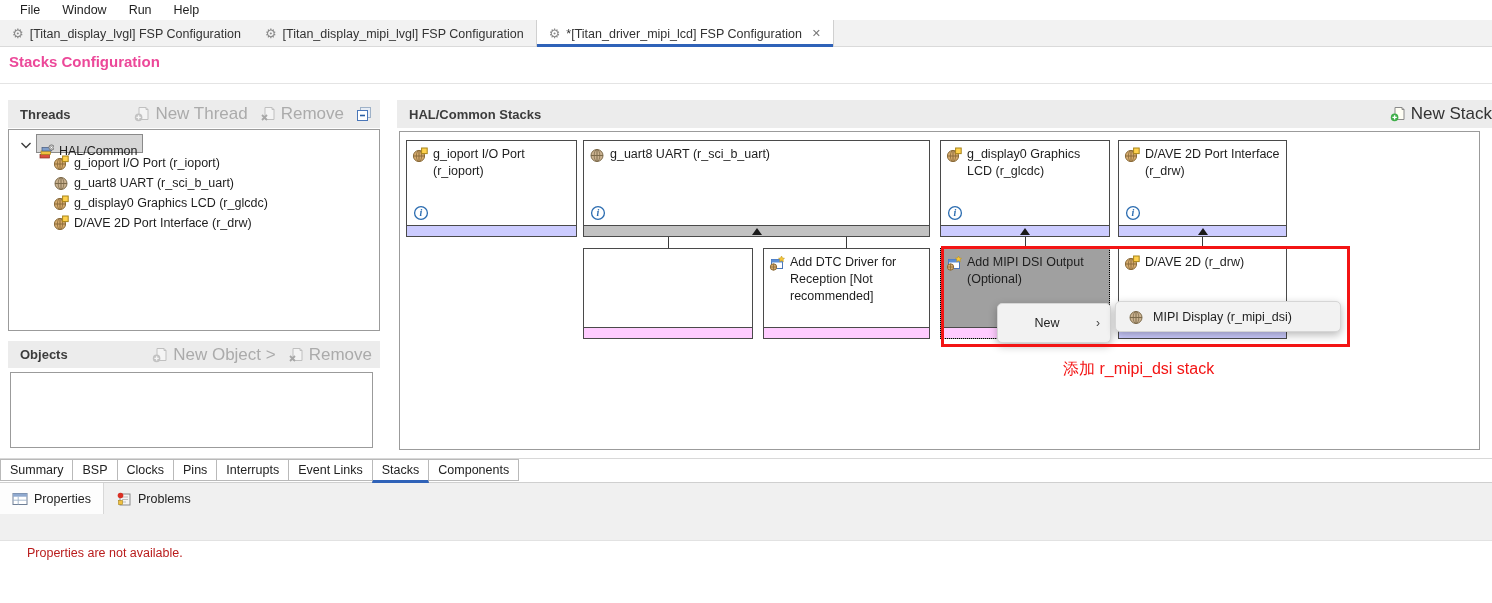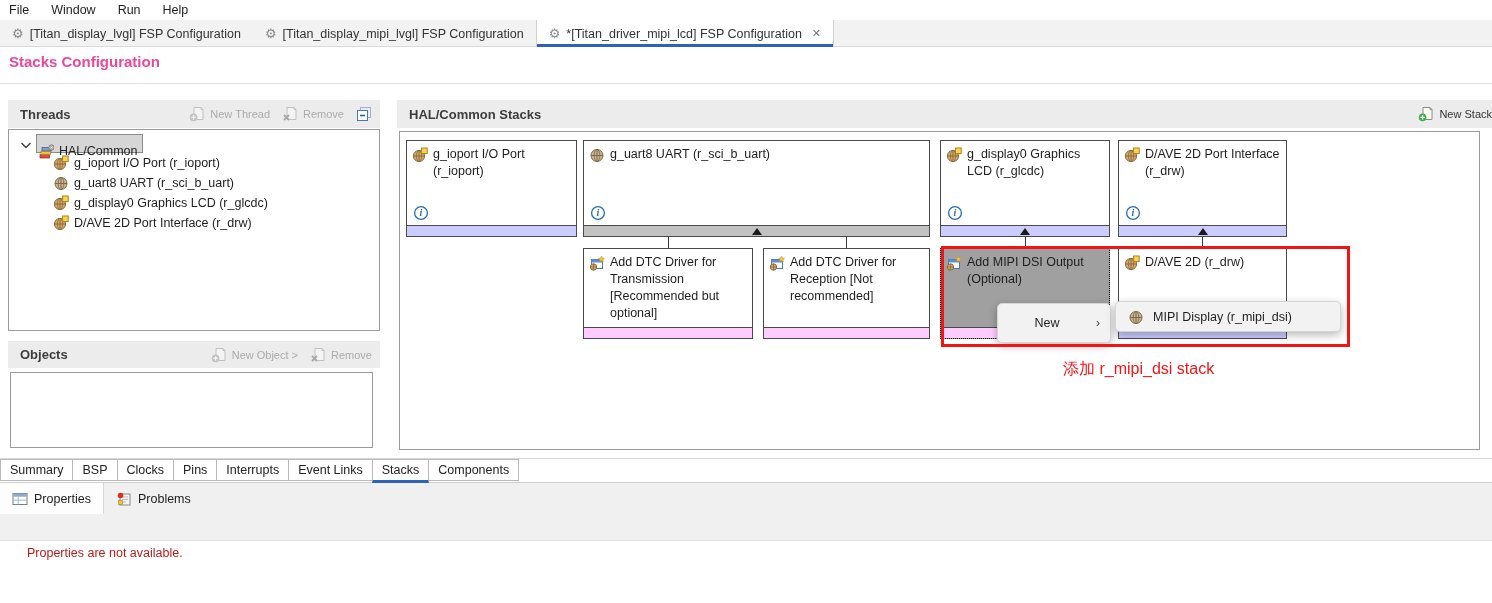--- a/index.html
+++ b/index.html
@@ -3,39 +3,39 @@
 <meta charset="utf-8">
 <style>
   * { box-sizing: border-box; margin: 0; padding: 0; }
   html,body { background:#fff; }
   body { font-family: "Liberation Sans", sans-serif; color:#1e1e1e; }
   #app { position:relative; width:1492px; height:603px; background:#fff; overflow:hidden; }
 
   
   .menubar { position:absolute; left:0; top:0; width:100%; height:20px; background:#fff; display:flex; align-items:center; font-size:12.5px; color:#1e1e1e; }
   .menubar .mitem { padding:0 11px; cursor:default; }
-  .menubar .mitem:first-child { padding-left:9px; }
+  .menubar .mitem:first-child { padding-left:20px; }
 
   
   .tabbar { position:absolute; left:0; top:20px; width:100%; height:27px; background:#f2f2f2; border-bottom:1px solid #dadada; display:flex; }
   .etab { display:flex; align-items:center; gap:6px; padding:0 12px; font-size:12.5px; color:#333; height:27px; position:relative; }
   .etab .gear { font-size:13px; color:#8a8a8a; line-height:1; }
   .etab.active { background:#fff; border-left:1px solid #d0d0d0; border-right:1px solid #d0d0d0; }
   .etab.active::after { content:""; position:absolute; left:0; right:0; bottom:0; height:3px; background:#2f62b8; }
   .etab .close { color:#777; font-size:11px; margin-left:4px; }
 
   
   .page-title { position:absolute; left:9px; top:53px; font-size:15px; font-weight:bold; color:#ec4899; }
   .title-sep { position:absolute; left:0; top:83px; width:100%; height:1px; background:#e4e4e4; }
 
   
   .phead { position:absolute; background:#ececec; display:flex; align-items:center; font-size:13px; }
   .phead .ptitle { font-weight:bold; color:#3c3c3c; padding-left:12px; }
   .phead .spacer { flex:1; }
-  .tool { display:flex; align-items:center; gap:5px; font-size:11px; color:#ababab; margin-right:12px; }
+  .tool { display:flex; align-items:center; gap:5px; font-size:17px; color:#ababab; margin-right:12px; }
   .tool.enabled { color:#333; }
   .ic { width:16px; height:16px; display:inline-block; vertical-align:middle; }
   .ic.dim { filter:grayscale(1) opacity(.45); }
 
   .box { position:absolute; background:#fff; border:1px solid #9b9b9b; }
 
   
   .tree { font-size:12.5px; padding-top:3px; }
   .trow { display:flex; align-items:center; height:20px; gap:5px; }
   .trow .chev { width:14px; margin-left:8px; display:flex; justify-content:center; }
@@ -319,26 +319,20 @@
         <span class="tri"></span>
       </div>
   </div>
 
   <div class="conn" style="left:668px; top:237px; height:11px;"></div>
   <div class="conn" style="left:846px; top:237px; height:11px;"></div>
   <div class="conn" style="left:1025px; top:237px; height:11px;"></div>
   <div class="conn" style="left:1202px; top:237px; height:11px;"></div>
 
   <div class="card" style="left:583px; top:248px; width:170px; height:91px;">
-    <div class="ctitle">
-        <svg class="ic">
-          <use href="#sym-adddrv"></use>
-        </svg>
-      <span>Add DTC Driver for Transmission [Recommended but optional]</span>
-      </div>
     <div class="footer f-pink"></div>
   </div>
 
   <div class="card" style="left:763px; top:248px; width:167px; height:91px;">
     <div class="ctitle">
         <svg class="ic">
           <use href="#sym-adddrv"></use>
         </svg>
       <span>Add DTC Driver for Reception [Not recommended]</span>
       </div>

